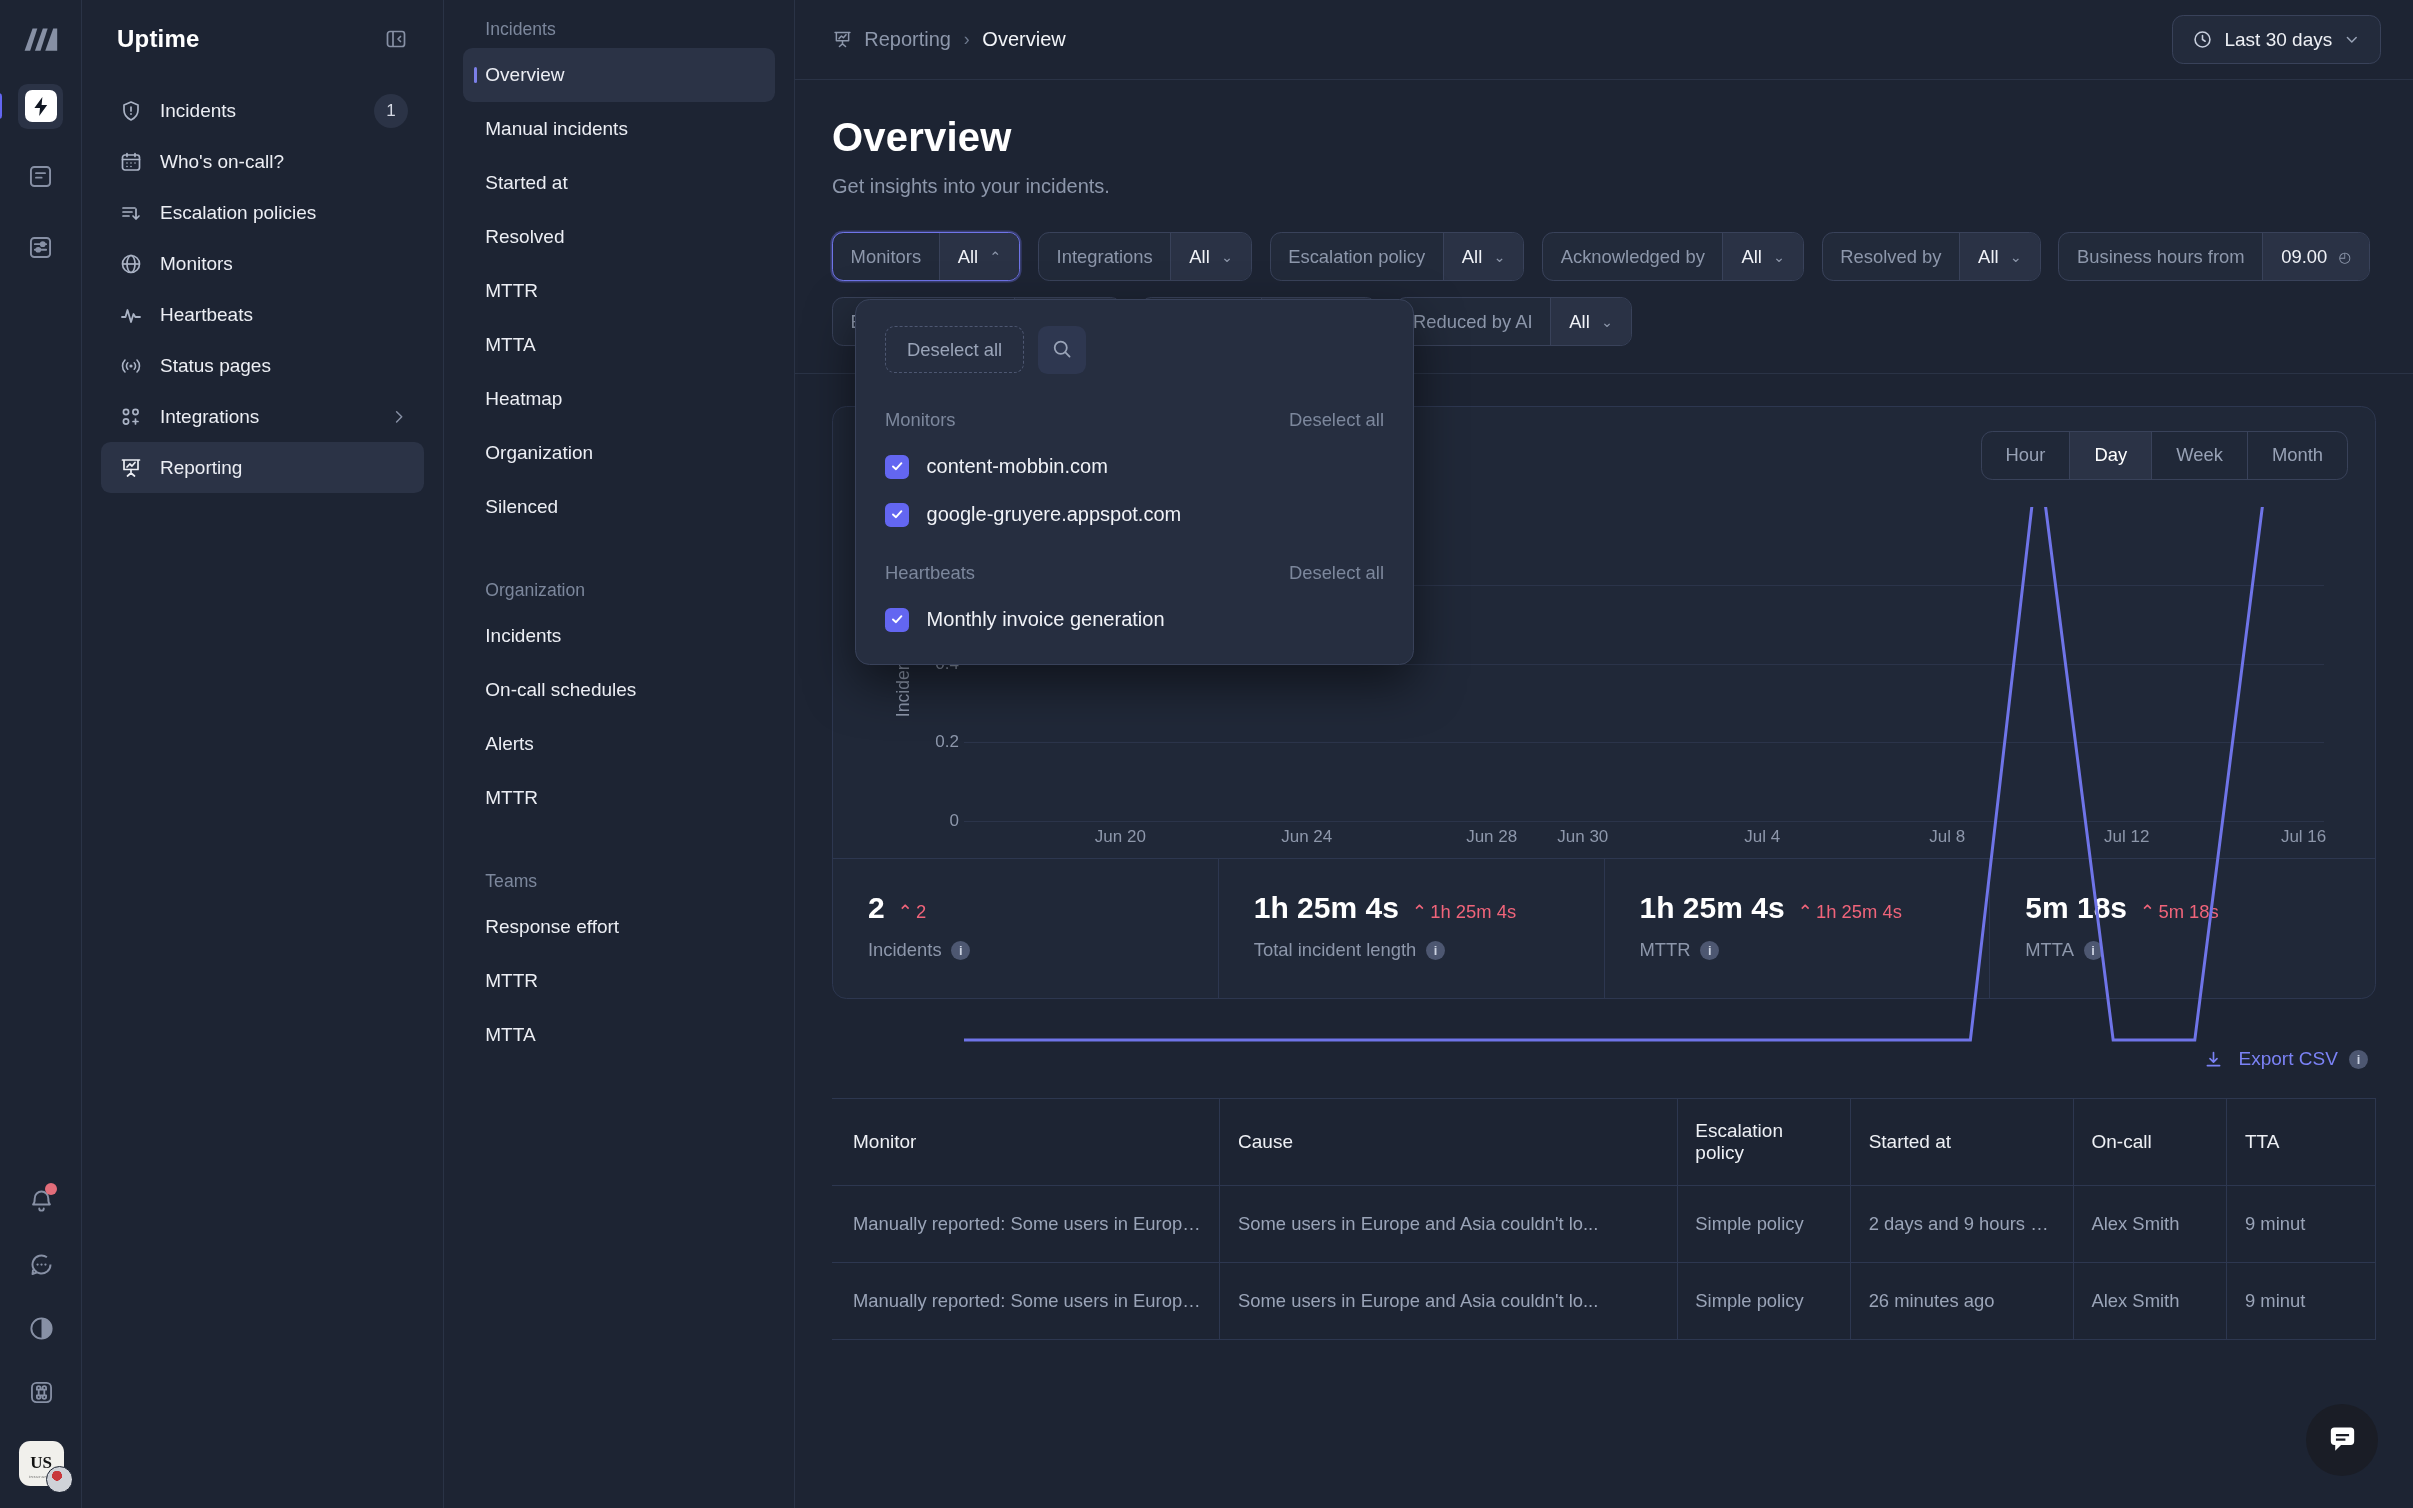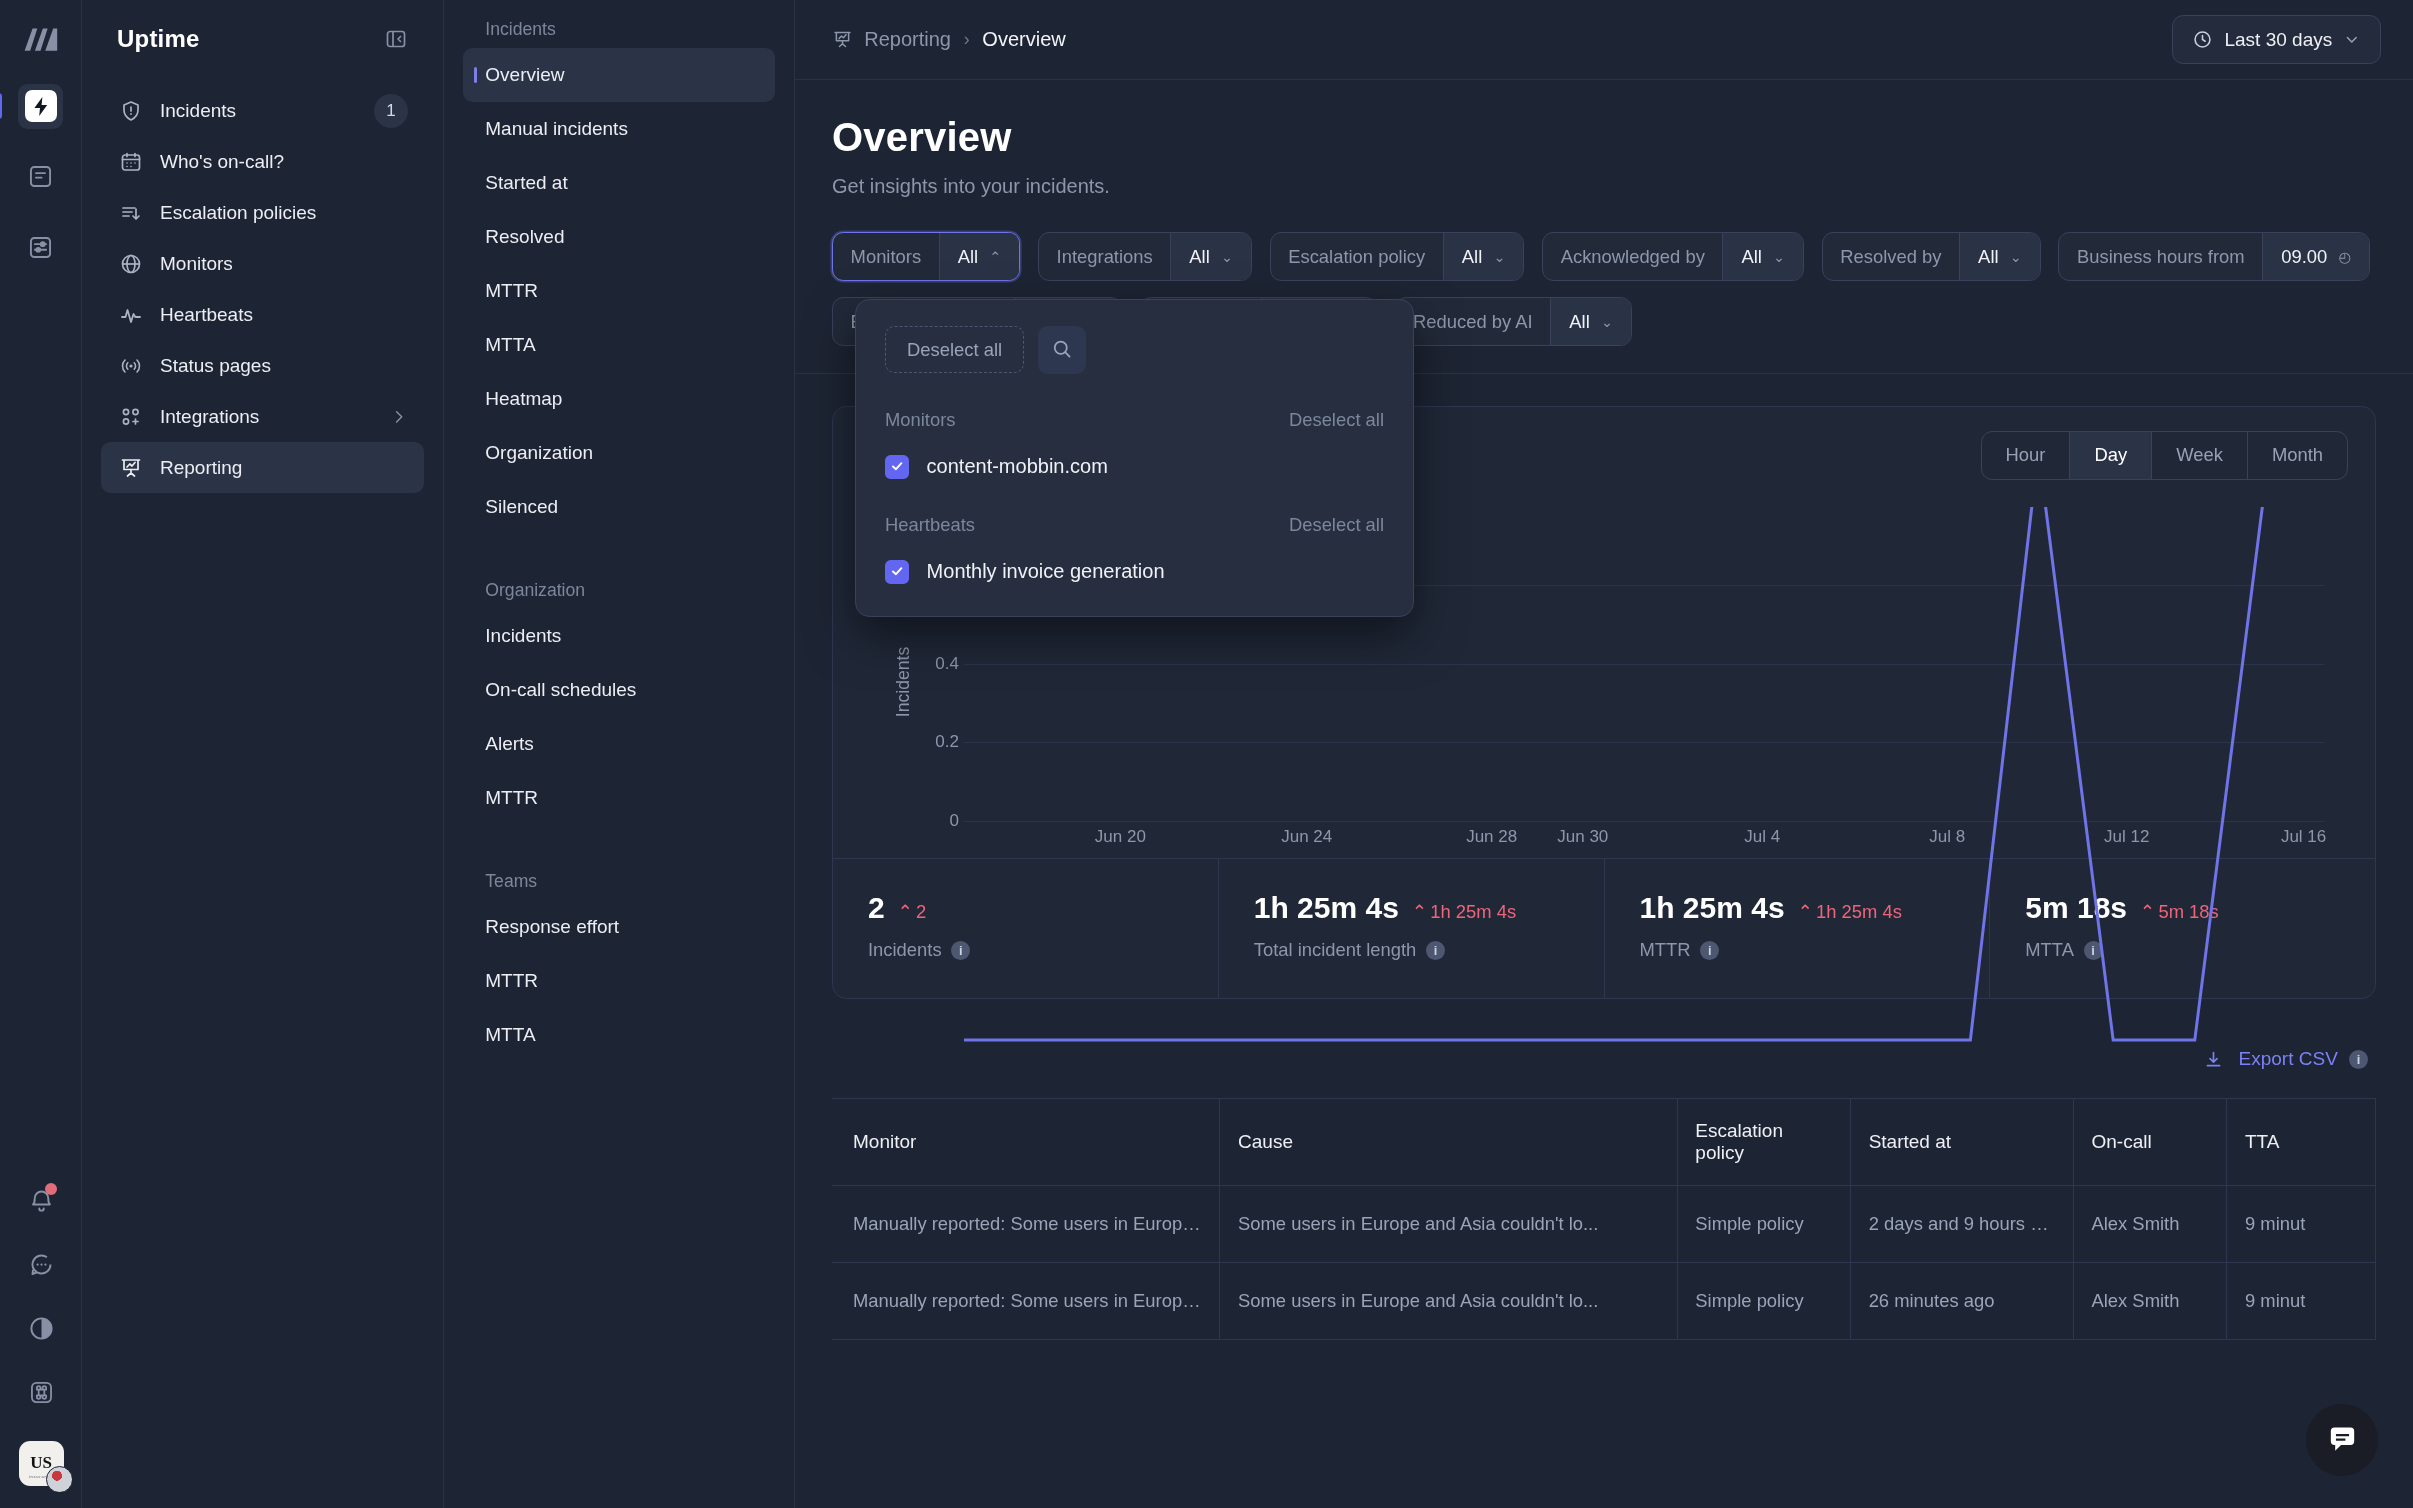--- a/index.html
+++ b/index.html
@@ -743,20 +743,28 @@
       <span>Deselect all</span>
     </div>
     <div class="dd-opt">
       <span class="cbx">
         <svg width="14.4" height="14.4" viewBox="0 0 24 24" fill="none" stroke="#fff" stroke-width="3.2" stroke-linecap="round" stroke-linejoin="round">
             <path d="M5 12.5 10 17 19 7"></path>
           </svg>
       </span>
       <span>content-mobbin.com</span>
     </div>
+    <div class="dd-opt">
+      <span class="cbx">
+        <svg width="14.4" height="14.4" viewBox="0 0 24 24" fill="none" stroke="#fff" stroke-width="3.2" stroke-linecap="round" stroke-linejoin="round">
+            <path d="M5 12.5 10 17 19 7"></path>
+          </svg>
+      </span>
+      <span>google-gruyere.appspot.com</span>
+    </div>
 
     <div class="dd-sec">
       <span>Heartbeats</span>
       <span>Deselect all</span>
     </div>
     <div class="dd-opt">
       <span class="cbx">
         <svg width="14.4" height="14.4" viewBox="0 0 24 24" fill="none" stroke="#fff" stroke-width="3.2" stroke-linecap="round" stroke-linejoin="round">
             <path d="M5 12.5 10 17 19 7"></path>
           </svg>

